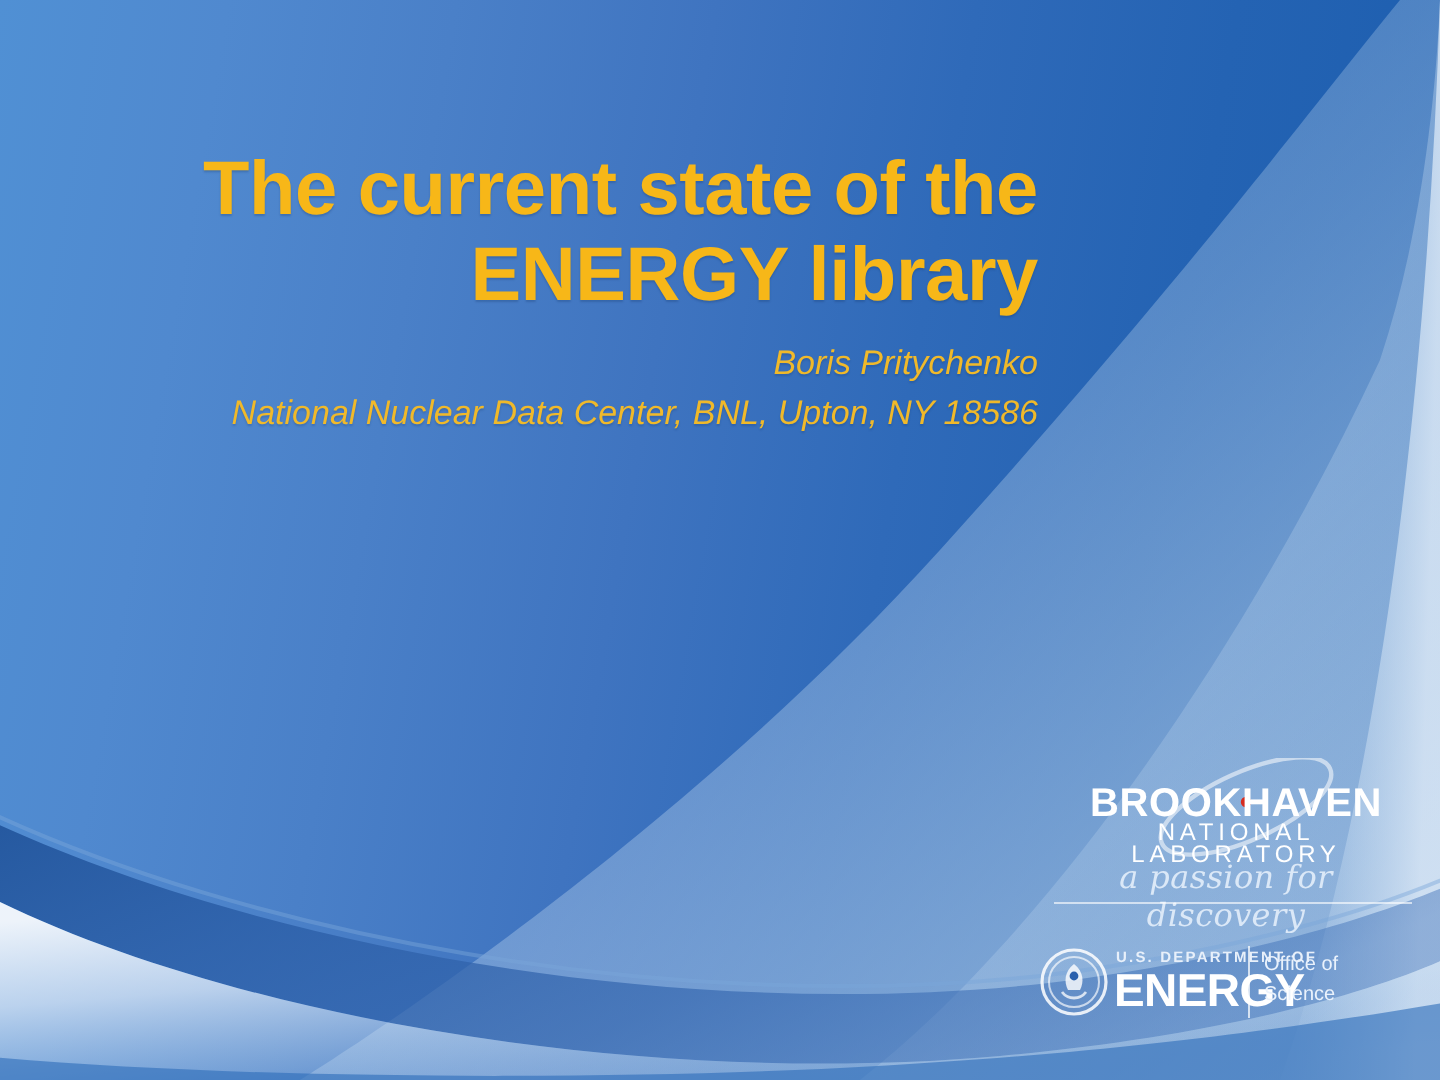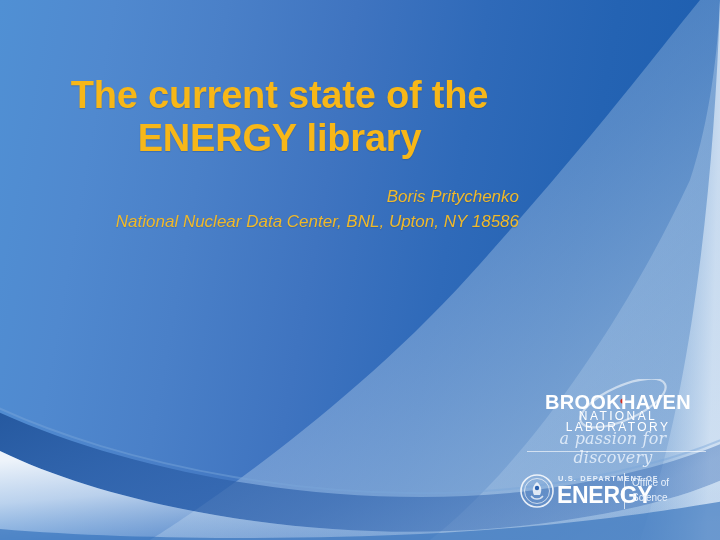--- a/index.html
+++ b/index.html
@@ -33,38 +33,38 @@
     height: 540px;
     pointer-events: none;
   }
 
   
   .title-block {
     position: absolute;
     left: 40px;
     top: 74px;
     width: 479px;
-    text-align: center;
+    text-align: right;
     z-index: 5;
   }
   .title-line {
     color: #f7b718;
     font-size: 38px;
     font-weight: bold;
     line-height: 43px;
     letter-spacing: -0.2px;
     white-space: nowrap;
     text-shadow: 0 1px 1px rgba(20,50,100,0.25);
   }
 
   
   .byline-block {
     position: absolute;
     left: 30px;
-    top: 184px;
+    top: 169px;
     width: 489px;
     text-align: right;
     z-index: 5;
   }
   .byline-line {
     color: #f0b92a;
     font-size: 17px;
     font-style: italic;
     line-height: 25px;
     white-space: nowrap;

